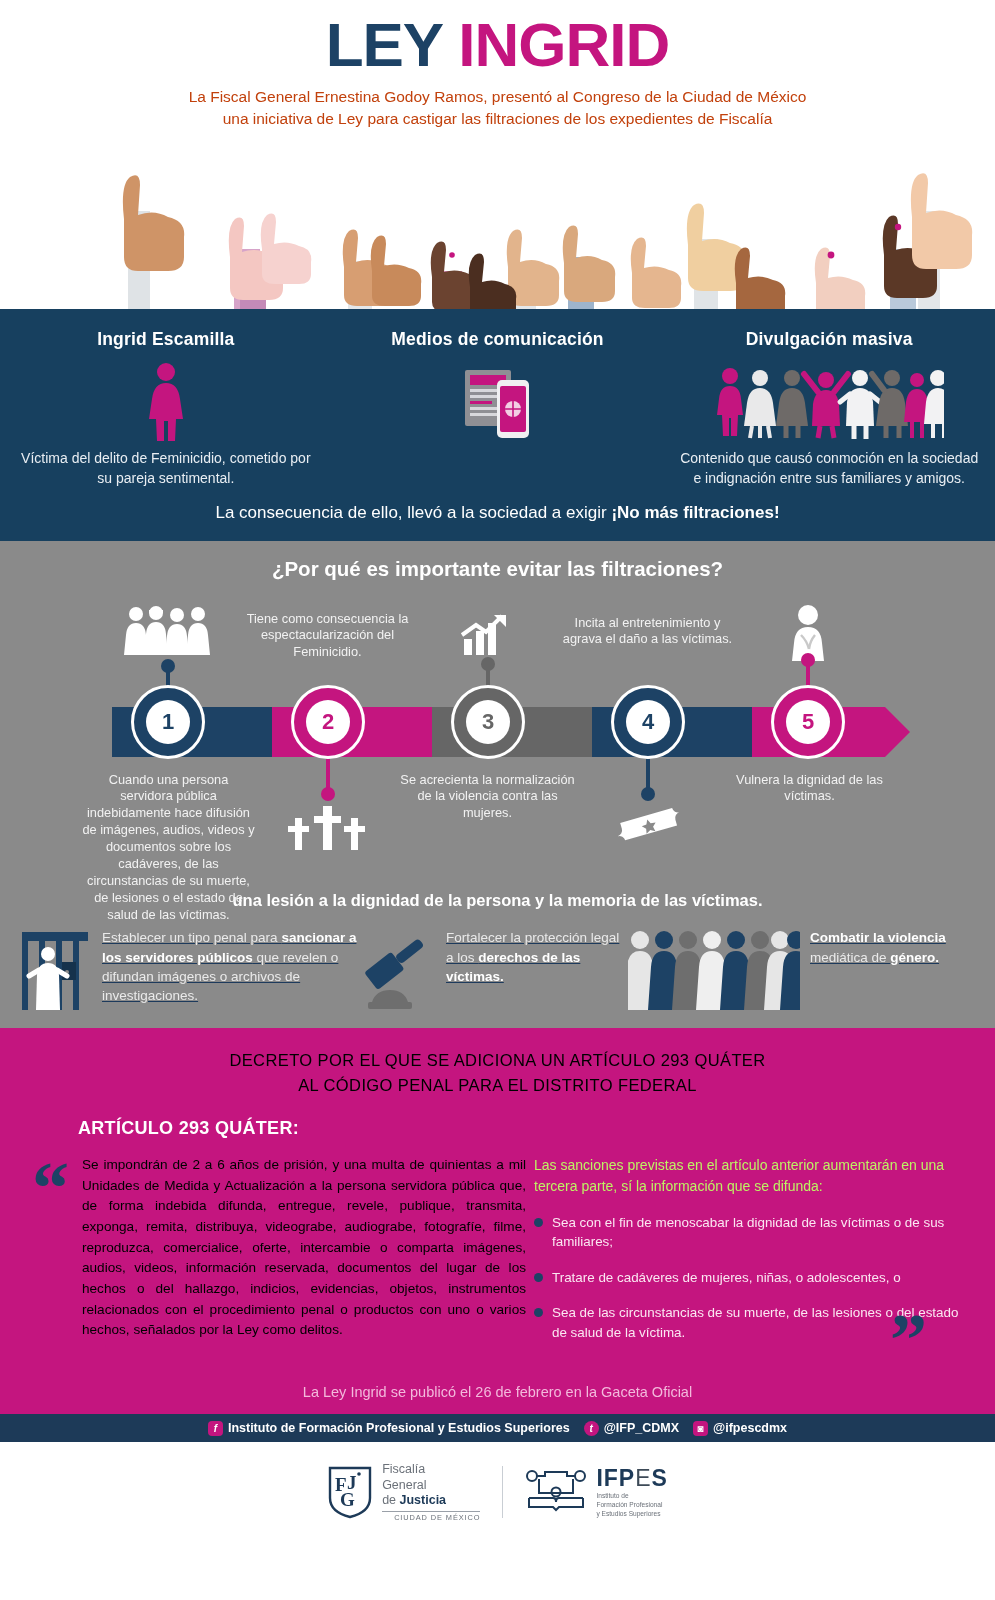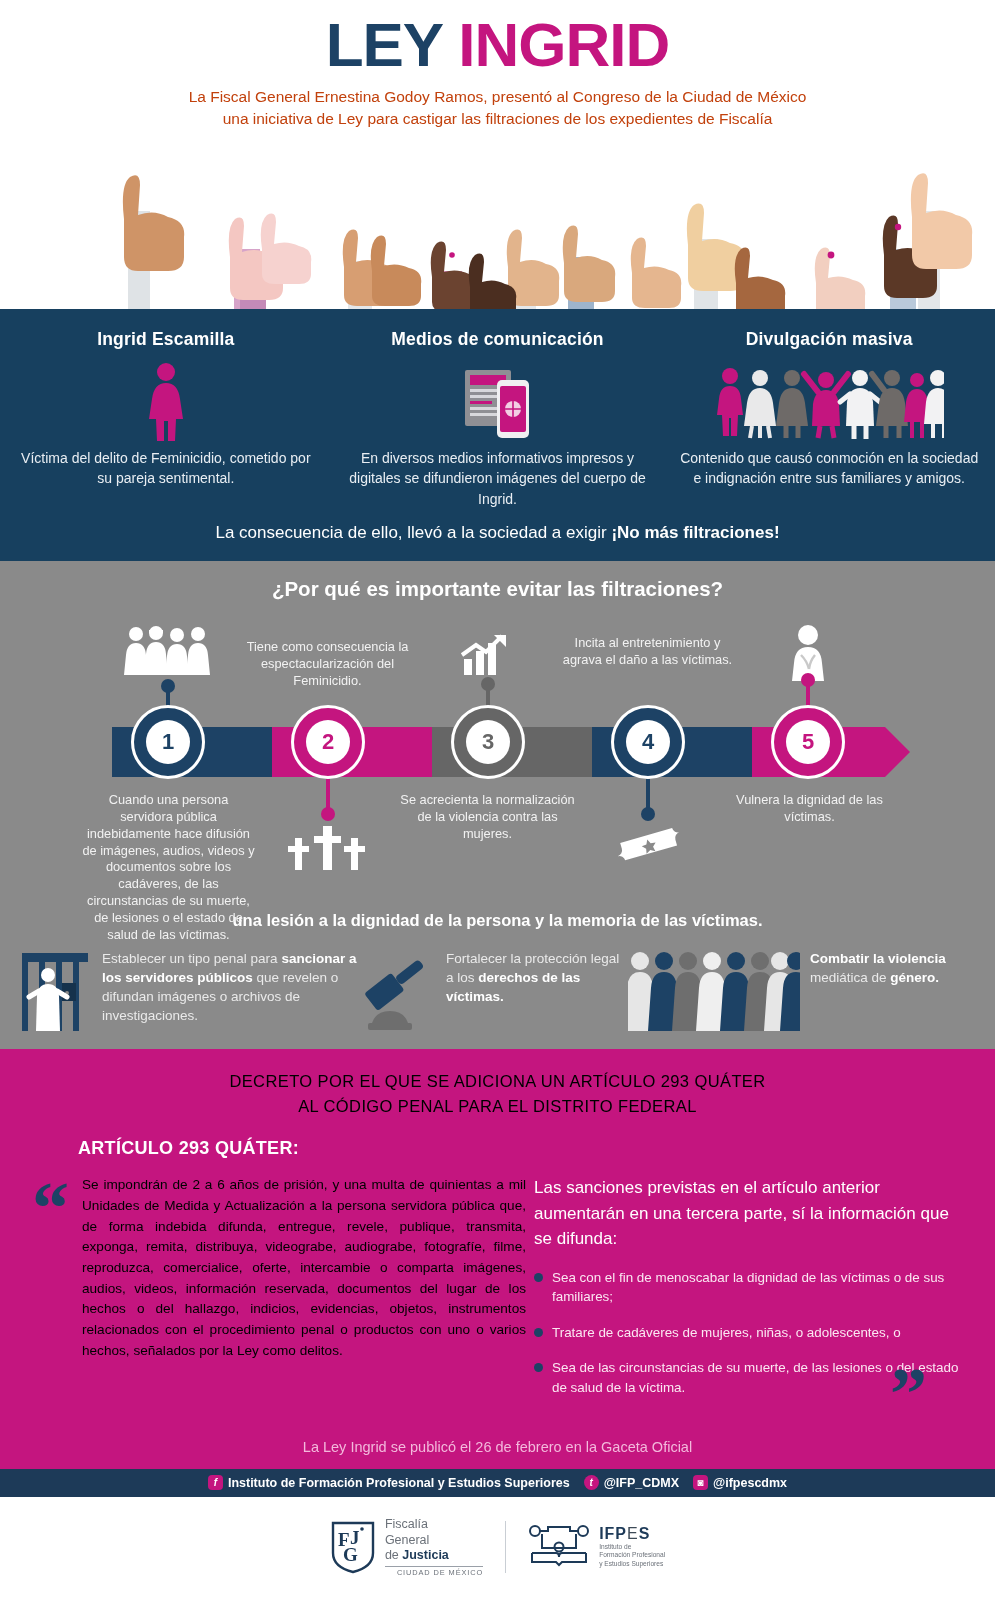--- a/index.html
+++ b/index.html
@@ -56,60 +56,60 @@
   .n5{left:771px;background:#c4157f;} .n5 .node-inner{color:#c4157f;}
 
   .stem { position:absolute; width:4px; }
   .dot { position:absolute; width:14px;height:14px;border-radius:50%; }
 
   .tl-ico { position:absolute; width:90px; text-align:center; }
   .tl-txt { position:absolute; width:175px; text-align:center; font-size:12.8px; line-height:1.32; color:#f2f2f2; }
 
   .gray-state { text-align:center; color:#ffffff; font-size:16.5px; font-weight:bold; line-height:1.45; margin-top:2px;}
 
-  .three-cards { display:flex; margin-top:16px; padding:0 18px; align-items:flex-start; }
+  .three-cards { display:flex; margin-top:16px; padding:0 18px; align-items:flex-start;text-decoration:underline; }
   .card { display:flex; gap:10px; align-items:flex-start; }
   .card-ico { flex:0 0 auto; }
   .card-txt { font-size:13.5px; line-height:1.42; color:#eaeaea; }
   .card-txt b { color:#ffffff; font-weight:bold; }
   .card.c1 { flex:0 0 340px; }
   .card.c2 { flex:0 0 270px; }
   .card.c3 { flex:1; }
 
   
   .magenta { background:#c4157f; padding:20px 0 8px; }
   .decree-h { text-align:center; color:#000000; font-size:16.5px; line-height:1.5; letter-spacing:.4px; }
   .art-h { margin:20px 0 0 78px; color:#fff; font-size:18px; font-weight:bold; letter-spacing:.3px;}
   .cols { display:flex; margin-top:16px; padding:0 28px 0 26px; position:relative;}
   .col-l { flex:0 0 500px; position:relative; padding-left:56px;}
   .col-r { flex:1; position:relative; padding-left:8px;}
   .qmark { position:absolute; color:#1d4265; font-size:74px; font-weight:bold; line-height:.75; font-family:"Liberation Serif", serif;}
   .q-open { left:6px; top:6px; }
   .q-close { position:absolute; right:40px; bottom:-10px; color:#1d4265; font-size:74px; font-weight:bold; line-height:.75; font-family:"Liberation Serif", serif;}
   .body-txt { color:#000000; font-size:13.6px; line-height:1.52; text-align:justify; }
-  .lead-txt { color:#ffffff; font-size:17px; line-height:1.5; }
+  .lead-txt { color:#bef264; font-size:14px; line-height:1.5; }
   .bullets { margin-top:16px; }
   .bullet { display:flex; gap:9px; margin-bottom:16px; font-size:13.4px; line-height:1.45; color:#fbe7f2; }
   .bdot { flex:0 0 auto; width:9px;height:9px;border-radius:50%;background:#1d4265;margin-top:5px;}
   .gaceta { text-align:center; color:#f3b9dc; font-size:14.5px; margin-top:26px; padding-bottom:6px;}
 
   
   .social { background:#1d3a58; height:28px; display:flex; align-items:center; justify-content:center; gap:14px;}
   .social span { color:#fff; font-size:12.5px; font-weight:bold; display:flex; align-items:center; gap:5px;}
   .sico { width:15px;height:15px;border-radius:4px;background:#c4157f;display:inline-flex;align-items:center;justify-content:center;color:#fff;font-size:10px;font-weight:bold;}
   .logos { background:#fff; height:100px; display:flex; align-items:center; justify-content:center; gap:22px;}
   .logo-fg { display:flex; align-items:center; gap:9px;}
   .shield { width:46px;height:54px;}
   .fg-txt { font-size:12.5px; line-height:1.25; color:#6b7179; }
   .fg-txt b { color:#1d3a58; font-weight:bold;}
   .fg-rule { border-top:1.3px solid #9aa0a8; margin:2px 0 1px; }
   .fg-cdmx { font-size:7.4px; letter-spacing:.9px; color:#6b7179;margin-left:12px; }
   .divider { width:1px; height:52px; background:#c9ced4; }
   .logo-ifpes { display:flex; align-items:center; gap:9px;}
-  .ifpes-txt .big { font-size:16px; letter-spacing:1px; color:#3d4a57; font-weight:500;}
+  .ifpes-txt .big { font-size:23px; letter-spacing:1px; color:#3d4a57; font-weight:500;}
   .ifpes-txt .big b { color:#1d3a58; font-weight:bold;}
   .ifpes-txt .sm { font-size:6.6px; line-height:1.35; color:#6b7179; }
 </style>
 </head>
 <body>
 
 <div class="header">
   <div class="title">
     <span class="ley">LEY</span>
     <span class="ingrid">INGRID</span>
@@ -204,21 +204,20 @@
           <rect x="11" y="33" width="36" height="3" fill="#d8d8dc"></rect>
           <rect x="11" y="39" width="22" height="3" fill="#c4157f"></rect>
           <rect x="11" y="45" width="36" height="3" fill="#d8d8dc"></rect>
           <rect x="11" y="51" width="30" height="3" fill="#d8d8dc"></rect>
           <rect x="38" y="18" width="32" height="58" rx="5" fill="#f0f0f2"></rect>
           <rect x="41" y="24" width="26" height="46" rx="2" fill="#c4157f"></rect>
           <circle cx="54" cy="47" r="8" fill="#f2cfe3"></circle>
           <path d="M46 47 h16 M54 39 v16" stroke="#c4157f" stroke-width="1.6"></path>
         </svg>
       </div>
-      <div class="trio-text">En diversos medios informativos impresos y digitales se difundieron imágenes del cuerpo de Ingrid.</div>
     </div>
 
     <div class="trio-col">
       <div class="trio-title">Divulgación masiva</div>
       <div class="trio-ico">
         <svg width="230" height="76" viewBox="0 0 230 76">
           <g>
             <circle cx="16" cy="12" r="8" fill="#c4157f"></circle>
             <path d="M16 22 q-10 0-11 13 l-2 16 h5 l1 21 h6 l0-18 h2 l0 18 h6 l1-21 h5 l-2-16 q-1-13-11-13z" fill="#c4157f"></path>
           </g>
@@ -301,21 +300,21 @@
         </g>
       </svg>
     </div>
     <div class="stem" style="left:166px;top:78px;height:28px;background:#1d4265;"></div>
     <div class="dot" style="left:161px;top:72px;background:#1d4265;"></div>
     <div class="node n1">
       <div class="node-inner">1</div>
     </div>
     <div class="tl-txt" style="left:81px;top:185px;">Cuando una persona servidora pública indebidamente hace difusión de imágenes, audios, videos y documentos sobre los cadáveres, de las circunstancias de su muerte, de lesiones o el estado de salud de las víctimas.</div>
 
-    <div class="tl-txt" style="left:240px;top:32px;">Tiene como consecuencia la espectacularización del Feminicidio.</div>
+    <div class="tl-txt" style="left:240px;top:24px;">Tiene como consecuencia la espectacularización del Feminicidio.</div>
     <div class="stem" style="left:326px;top:172px;height:32px;background:#c4157f;"></div>
     <div class="dot" style="left:321px;top:200px;background:#c4157f;"></div>
     <div class="tl-ico" style="left:283px;top:215px;">
       <svg width="90" height="50" viewBox="0 0 90 50" fill="#ffffff">
         <rect x="12" y="16" width="7" height="32"></rect>
           <rect x="5" y="24" width="21" height="6"></rect>
         <rect x="40" y="4" width="9" height="44"></rect>
           <rect x="31" y="14" width="27" height="7"></rect>
         <rect x="68" y="16" width="7" height="32"></rect>
           <rect x="61" y="24" width="21" height="6"></rect>

